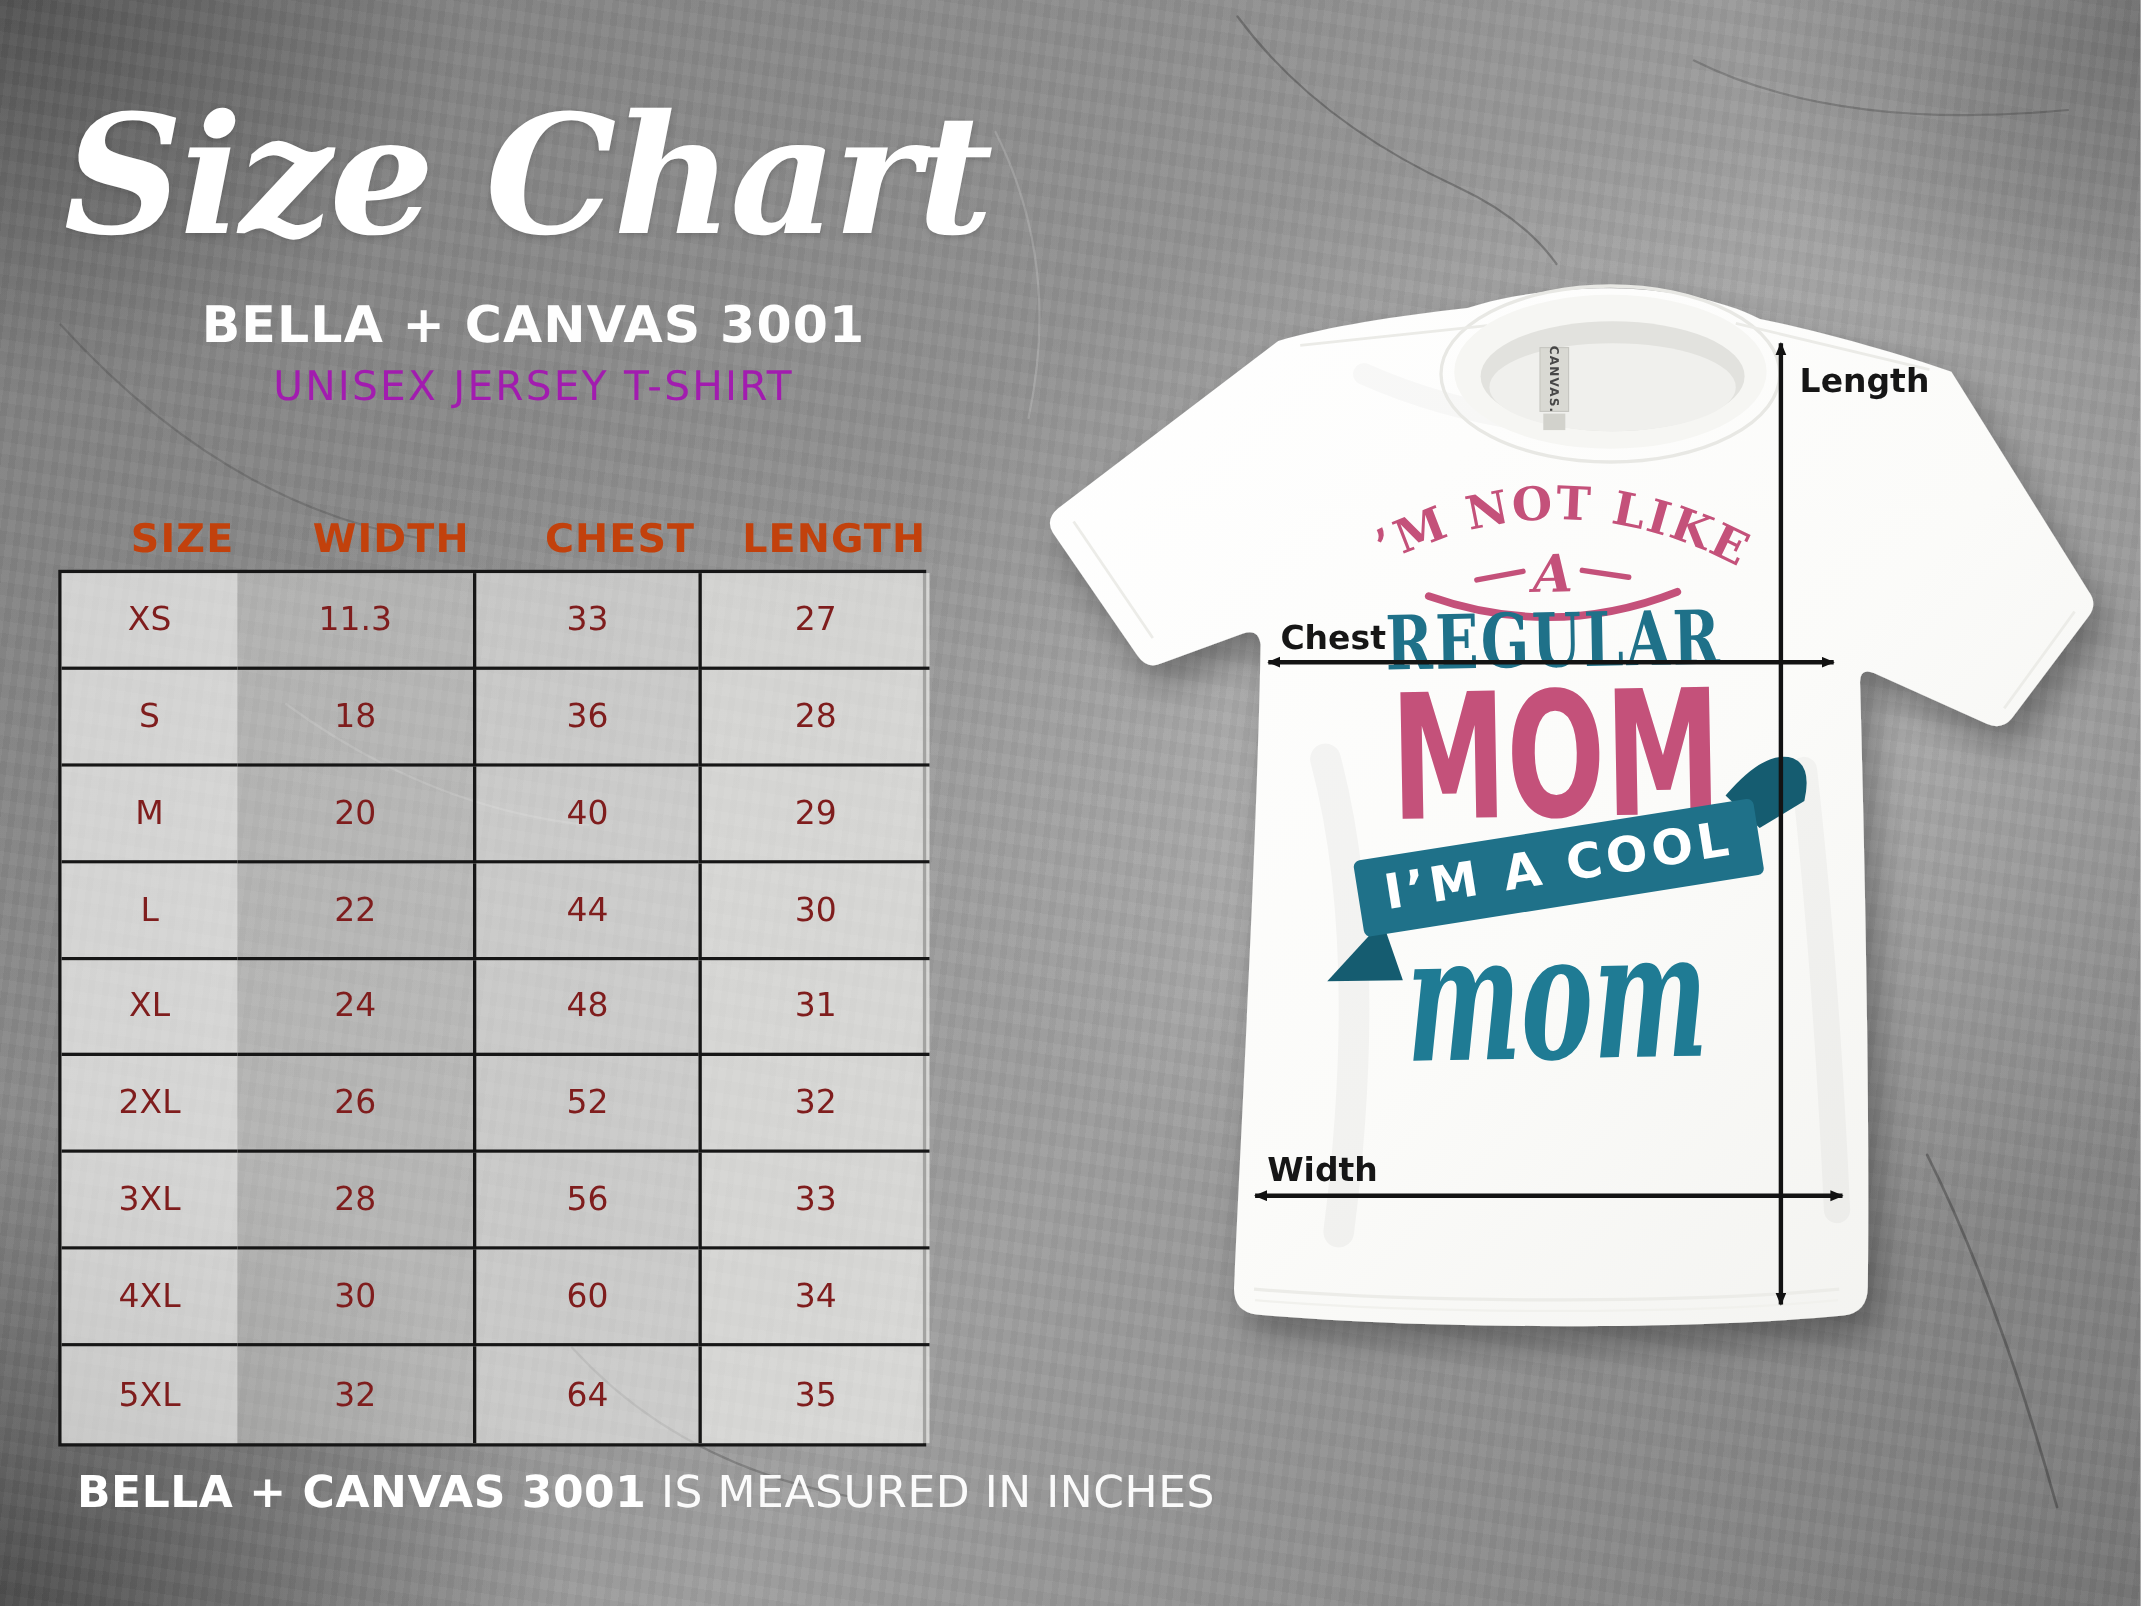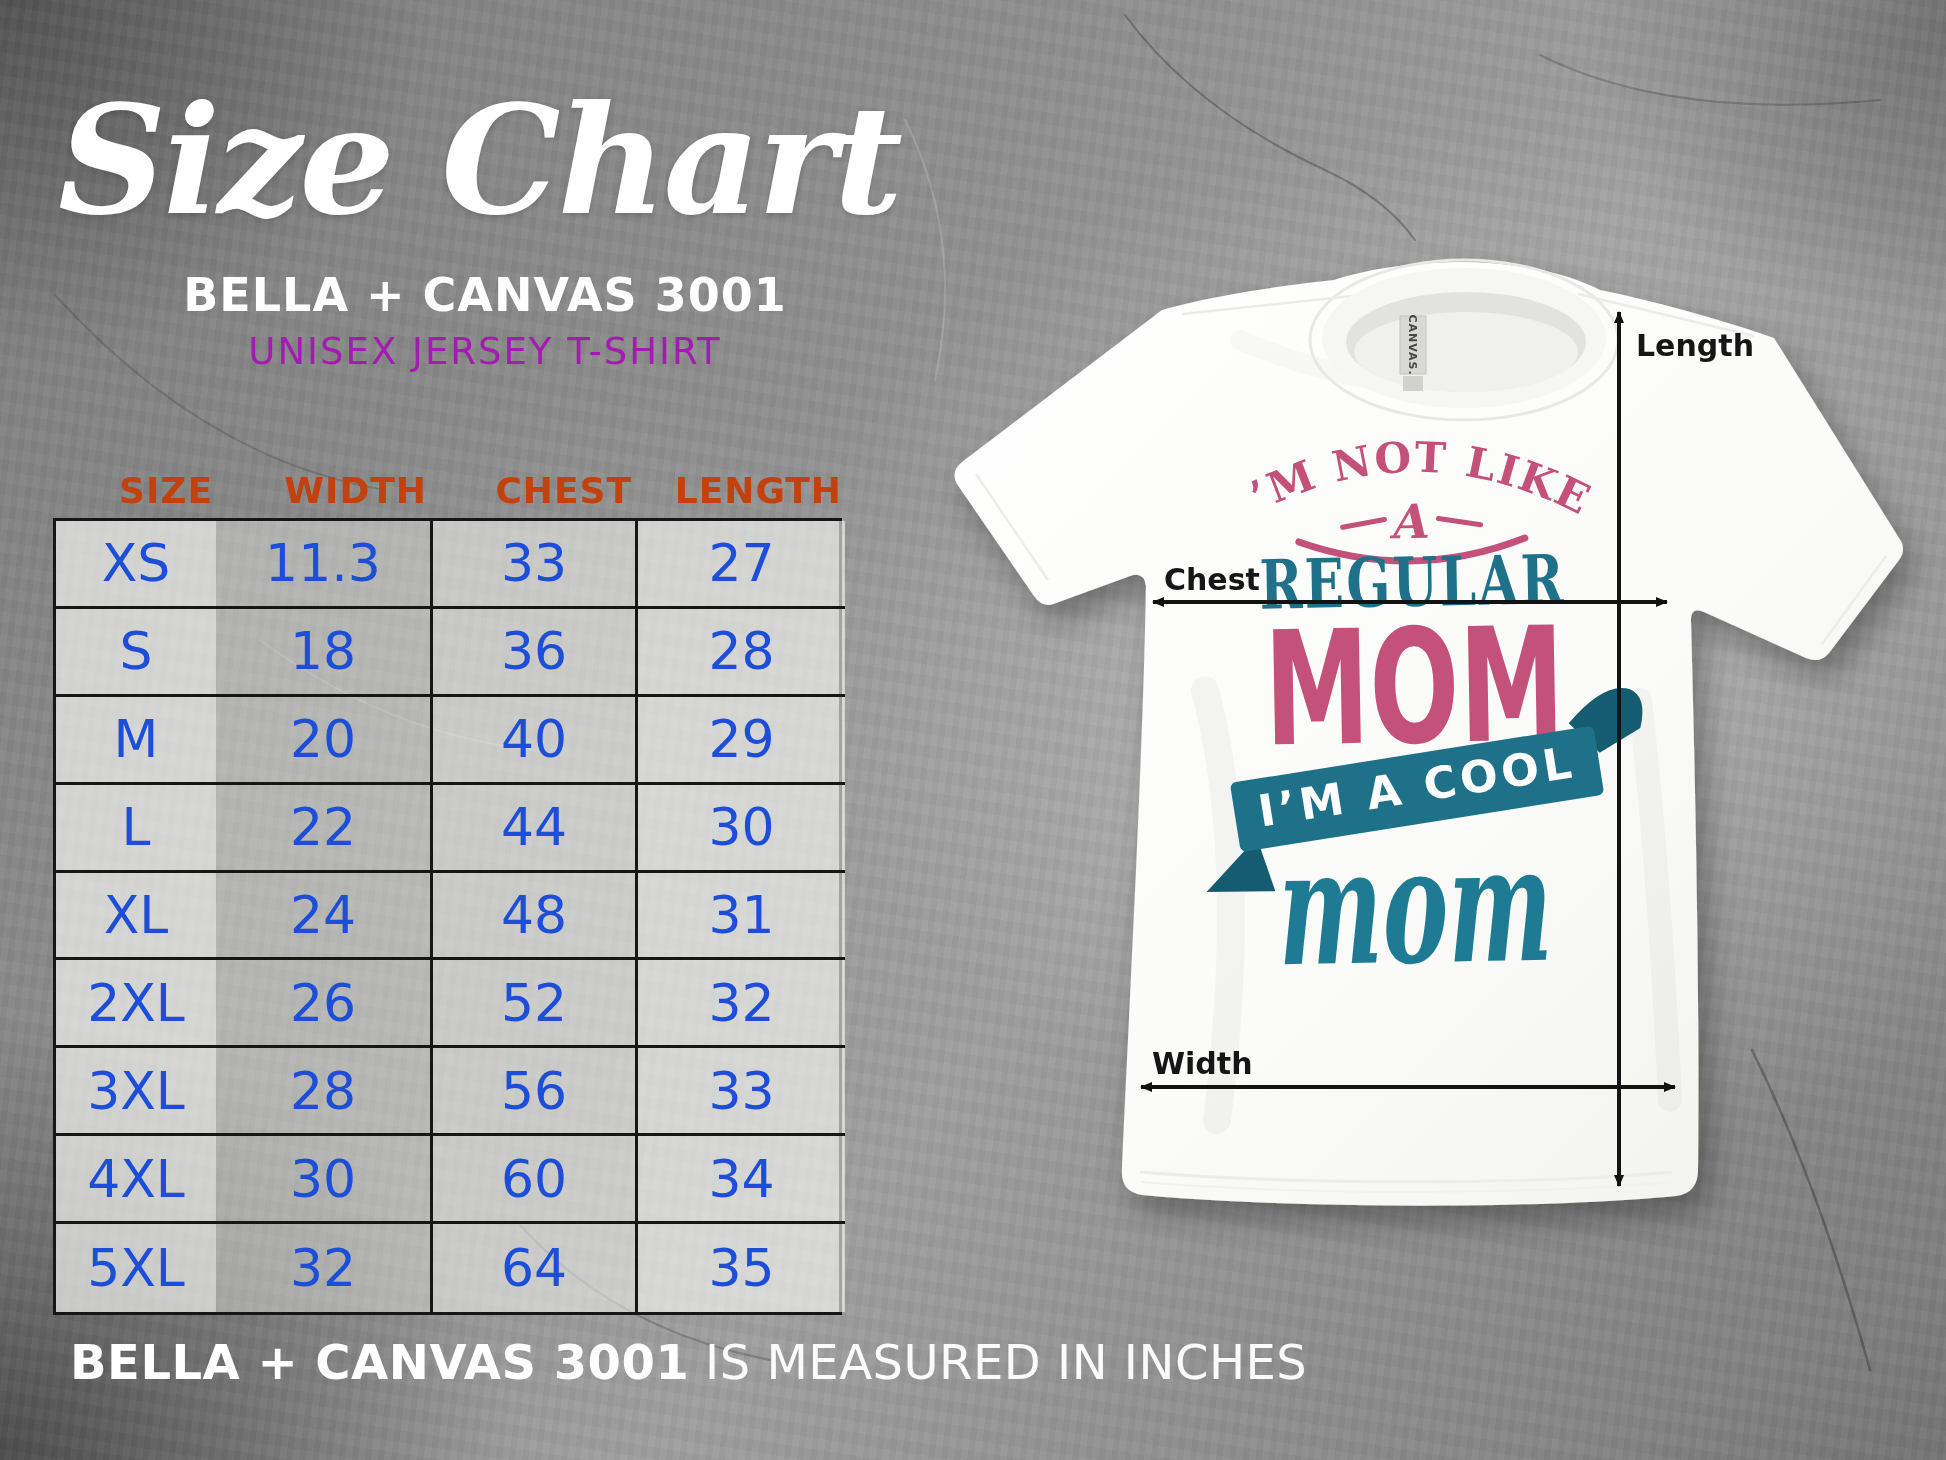--- a/index.html
+++ b/index.html
@@ -40,28 +40,28 @@
     grid-template-columns:160px 214px 205px 210px;align-items:center;
   }
   .thead div{text-align:right;color:#c2410c;font-weight:bold;font-size:36px;letter-spacing:1px;}
   .size-table{
     left:53px;top:518px;width:789px;height:797px;display:grid;
     grid-template-columns:160px 214px 205px 210px;grid-auto-rows:1fr;
     border:3px solid #161616;box-sizing:border-box;
   }
   .cell{
     display:flex;align-items:center;justify-content:center;
-    font-size:52px;color:#1d4ed8;border-bottom:3px solid #161616;box-sizing:border-box;
+    font-size:30px;color:#7f1d1d;border-bottom:3px solid #161616;box-sizing:border-box;
   }
   .cell:nth-last-child(-n+4){border-bottom:none;}
   .col-size  {background:rgba(251,251,249,0.66);}
   .col-width {background:rgba(238,238,235,0.40);}
   .col-chest {background:rgba(246,246,243,0.54);border-left:3px solid #161616;}
   .col-length{background:rgba(250,250,247,0.62);border-left:3px solid #161616;}
-  .footer{left:70px;top:1334px;width:1000px;color:#ffffff;font-size:48px;letter-spacing:0.5px;white-space:nowrap;}
+  .footer{left:70px;top:1334px;width:1000px;color:#ffffff;font-size:40px;letter-spacing:0.5px;white-space:nowrap;}
   .footer b{font-weight:bold;}
   .footer span.rest{font-weight:normal;opacity:0.96;}
   svg text{user-select:none;}
 </style>
 </head>
 <body>
 
 <svg class="abs" style="left:0;top:0" width="1946" height="1460" viewBox="0 0 1946 1460">
   <defs>
     <linearGradient id="shirtGrad" x1="0" y1="0" x2="1" y2="1">

